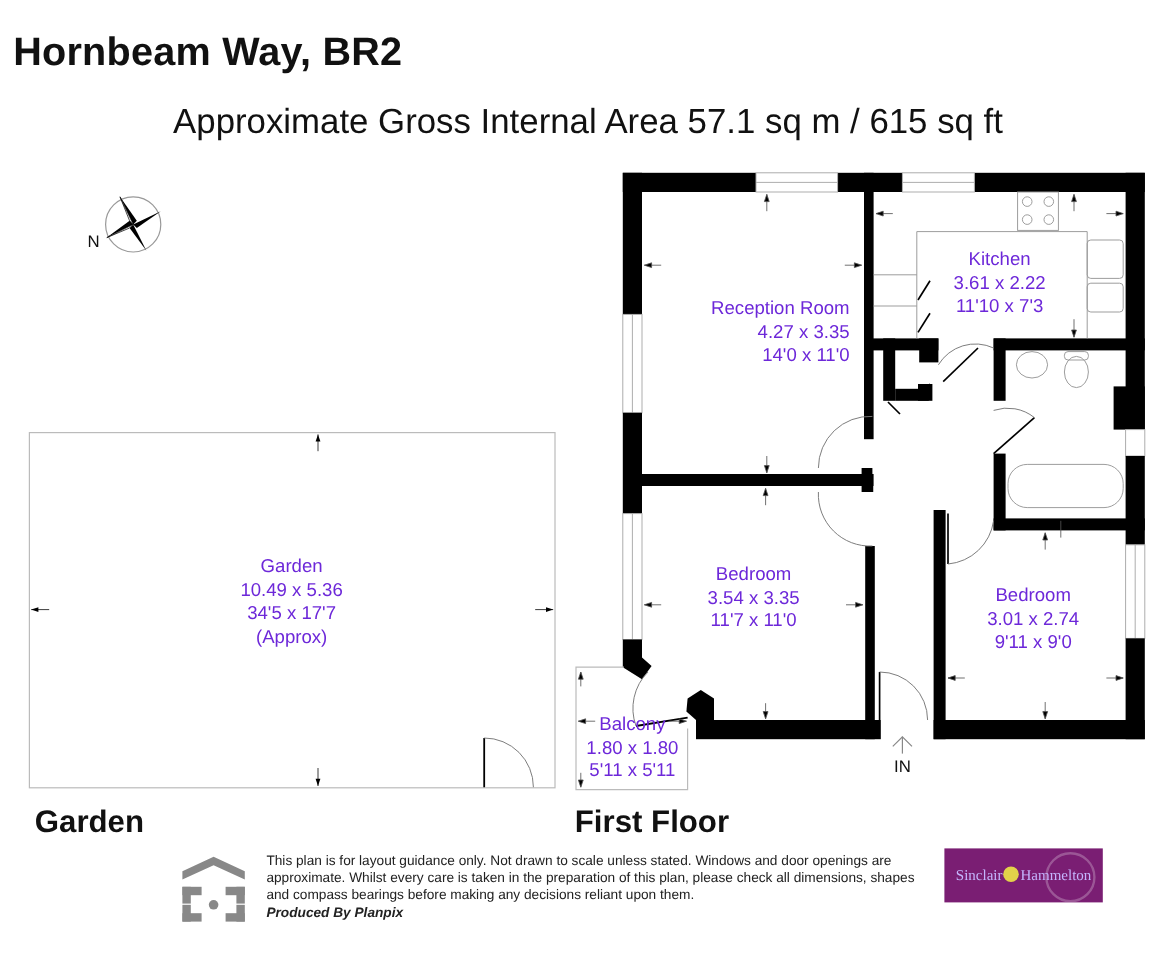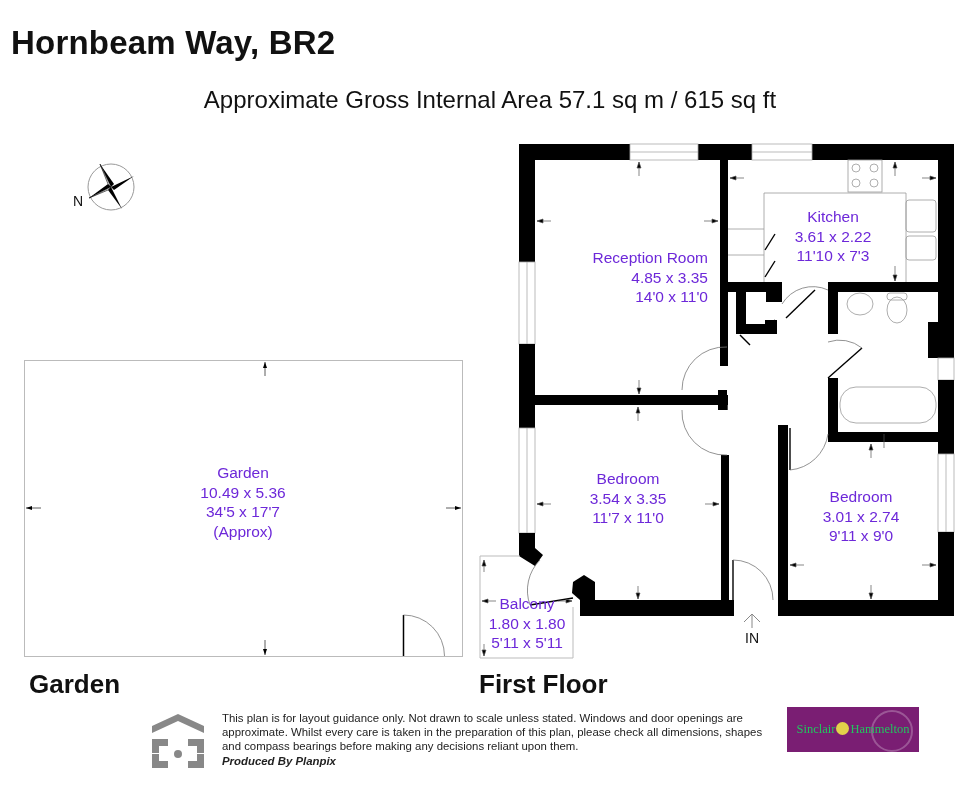--- a/index.html
+++ b/index.html
@@ -1,28 +1,28 @@
 <!DOCTYPE html>
 <html><head>
 <meta charset="utf-8">
 <style>
   html, body { margin:0; padding:0; background:#ffffff; }
   body { width:980px; height:796px; position:relative; overflow:hidden; font-family:"Liberation Sans", sans-serif; color:#111; }
   .title { position:absolute; left:0; width:980px; top:24px; font-size:33px; font-weight:bold; letter-spacing:0.2px;margin-left:11px; }
-  .subtitle { position:absolute; left:0; width:980px; top:86px; text-align:center; font-size:24px; }
+  .subtitle { position:absolute; left:0; width:980px; top:86px; text-align:center; font-size:29px; }
   .plan { position:absolute; left:0; top:0; width:980px; height:796px; }
   .lbl { position:absolute; text-align:center; font-size:15.5px; line-height:19.5px; color:#6d28d9; }
   .section-title { position:absolute; font-size:26px; font-weight:bold; }
   .compass-n { position:absolute; left:73px; top:193px; font-size:14px; }
   .in-label { position:absolute; left:745px; top:630px; font-size:14px; }
   .disclaimer { position:absolute; left:222px; top:711px; width:560px; font-size:11.4px; line-height:14.2px; color:#222; }
   .disclaimer .prod { font-weight:bold;font-style:italic; }
   .planpix-logo { position:absolute; left:150px; top:712px; width:58px; height:58px; }
   .brand { position:absolute; left:787px; top:707px; width:132px; height:45px; background:#7a1e73; display:flex; align-items:center; justify-content:center; overflow:hidden; }
-  .brand-text { font-family:"Liberation Serif", serif; font-size:12.5px; color:#22c55e; white-space:nowrap; position:relative; z-index:2; }
+  .brand-text { font-family:"Liberation Serif", serif; font-size:12.5px; color:#c4b5fd; white-space:nowrap; position:relative; z-index:2; }
   .brand-house { display:inline-block; width:13px; height:13px; border-radius:50%; background:#e2d24a; vertical-align:-2px; margin:0 1px; }
   .brand-ring { position:absolute; right:6px; top:3px; width:38px; height:38px; border-radius:50%; border:2px solid rgba(255,255,255,0.25); z-index:1; }
 </style>
 </head>
 <body>
 
 <div class="title">Hornbeam Way, BR2</div>
 <div class="subtitle">Approximate Gross Internal Area 57.1 sq m / 615 sq ft</div>
 
 <svg class="plan" viewBox="0 0 980 796" xmlns="http://www.w3.org/2000/svg">
@@ -203,21 +203,21 @@
 
 <div class="lbl" style="left:168px; top:463px; width:150px;">
   <div>Garden</div>
   <div>10.49 x 5.36</div>
   <div>34'5 x 17'7</div>
   <div>(Approx)</div>
 </div>
 
 <div class="lbl" style="left:548px; top:248px; width:160px;text-align:right;">
   <div>Reception Room</div>
-  <div>4.85 x 3.35</div>
+  <div>4.27 x 3.35</div>
   <div>14'0 x 11'0</div>
 </div>
 
 <div class="lbl" style="left:778px; top:207px; width:110px;">
   <div>Kitchen</div>
   <div>3.61 x 2.22</div>
   <div>11'10 x 7'3</div>
 </div>
 
 <div class="lbl" style="left:568px; top:469px; width:120px;">

